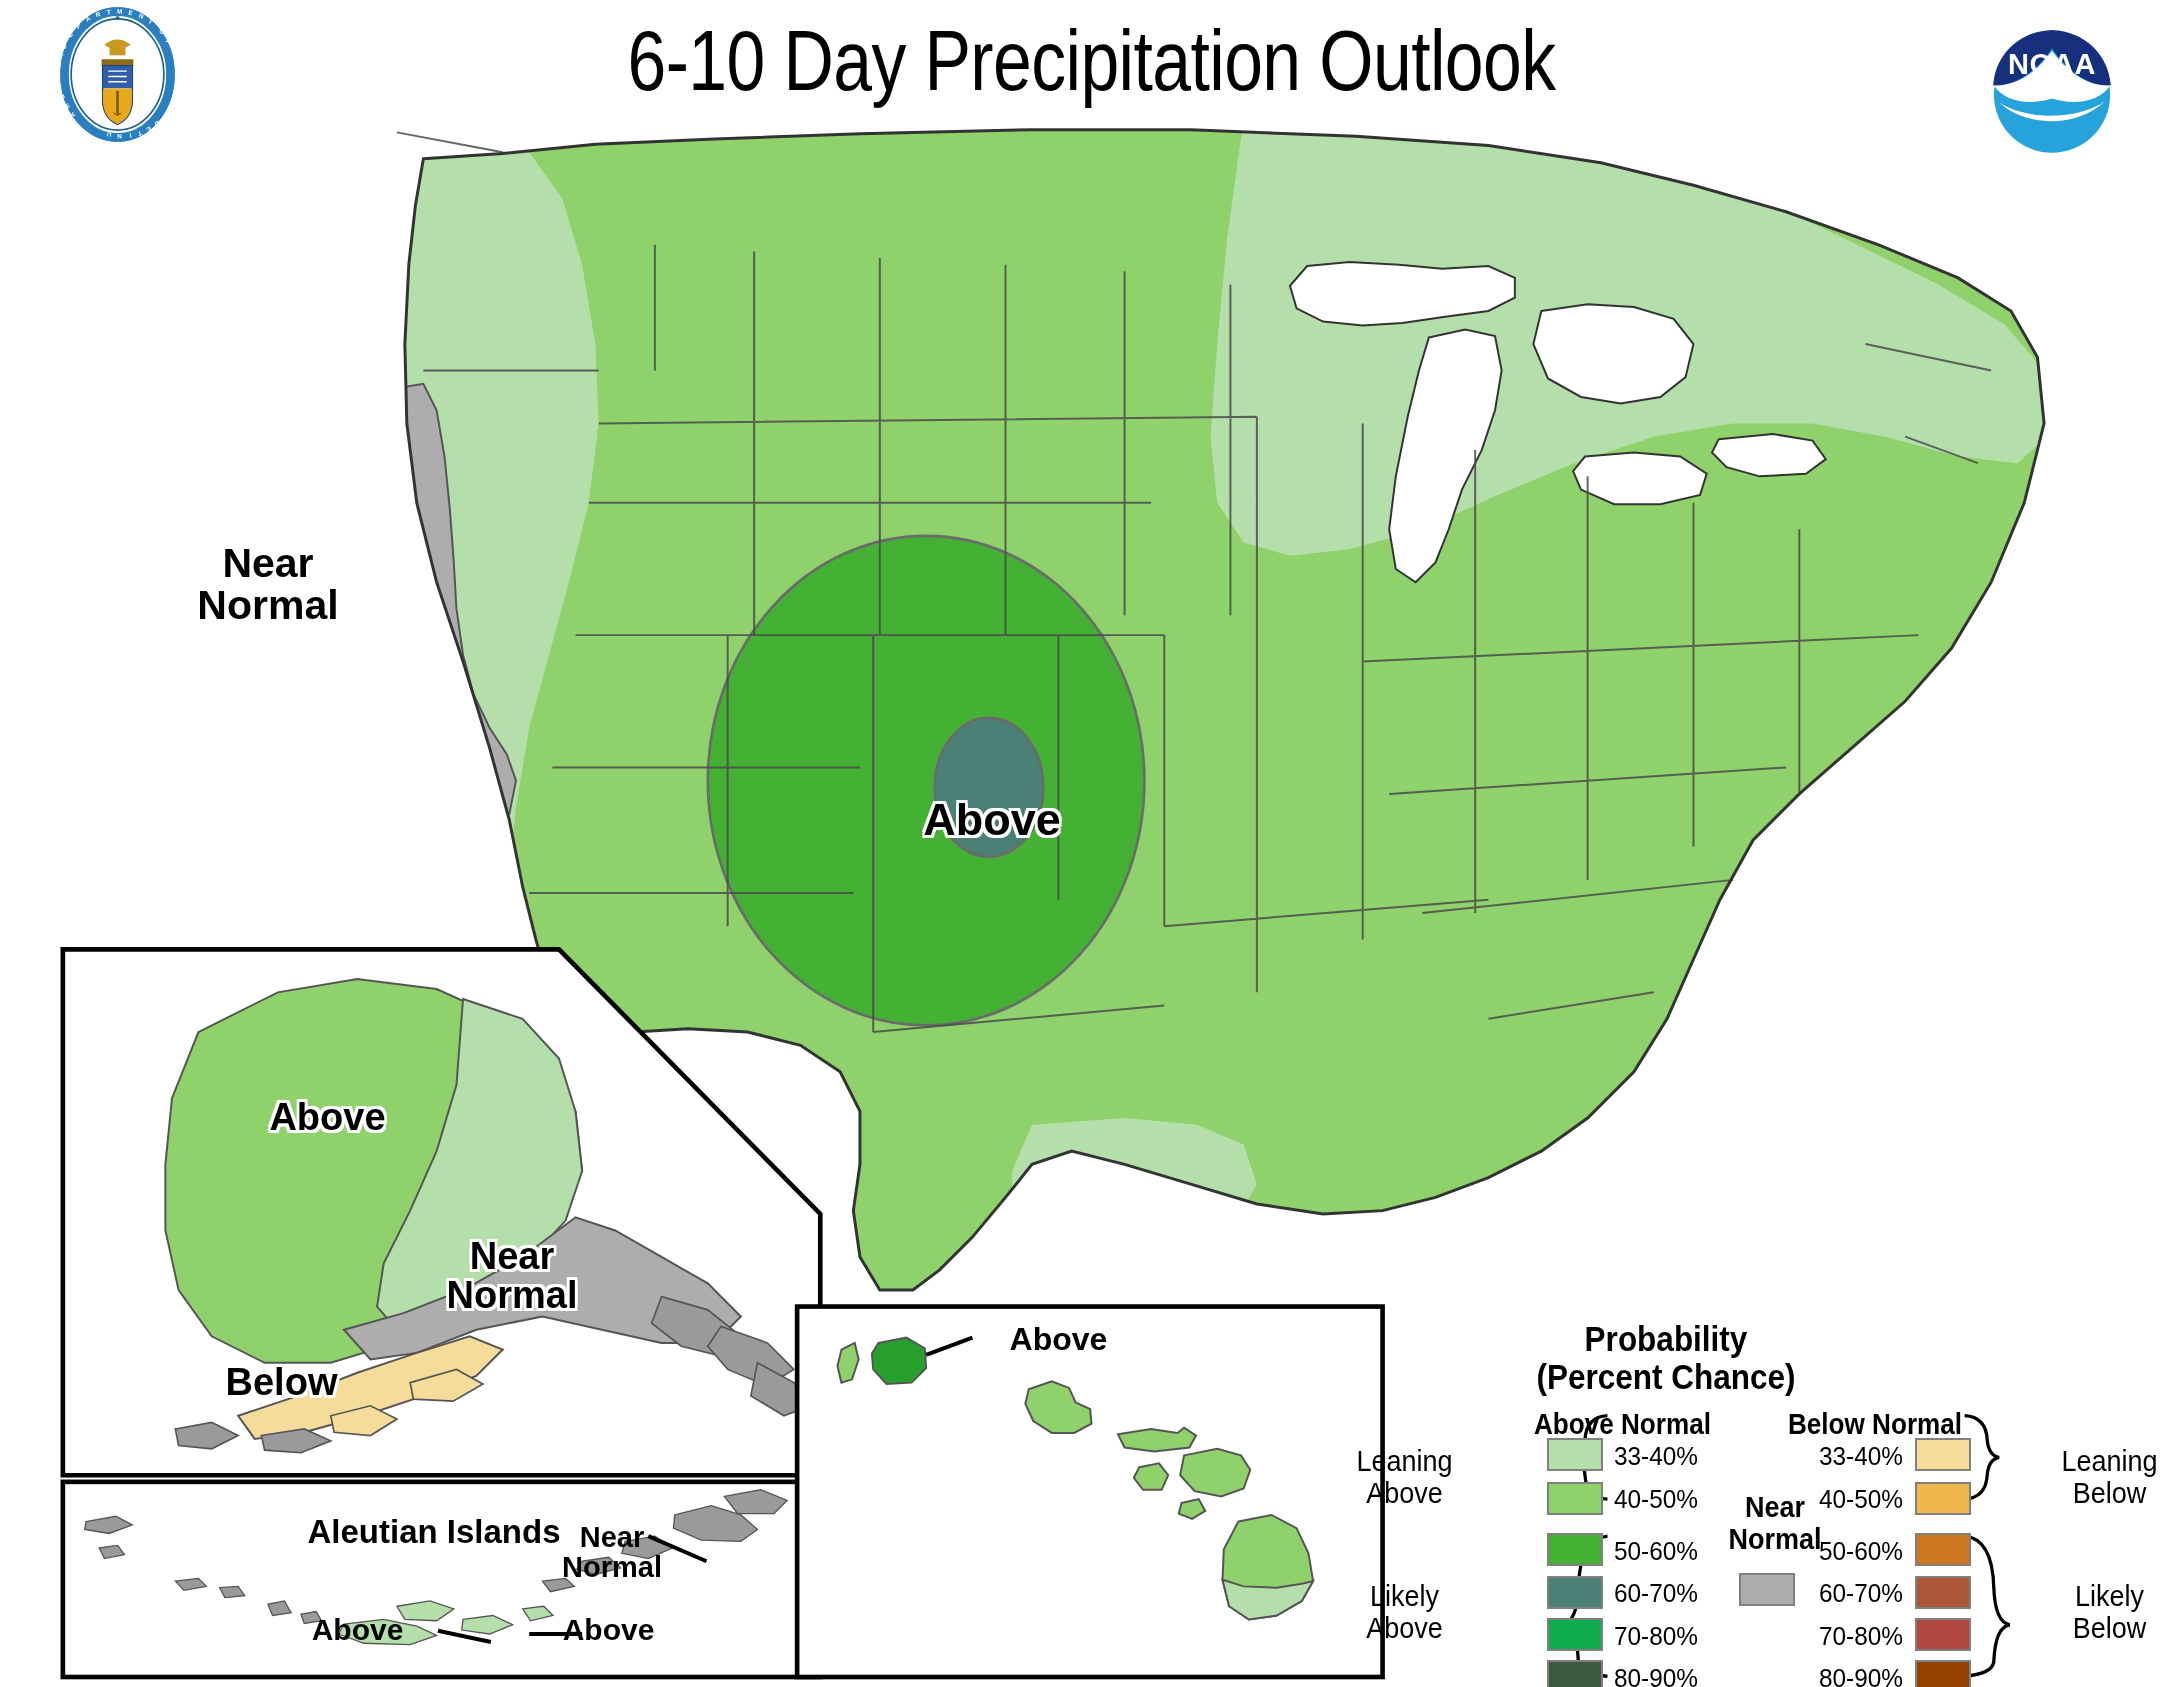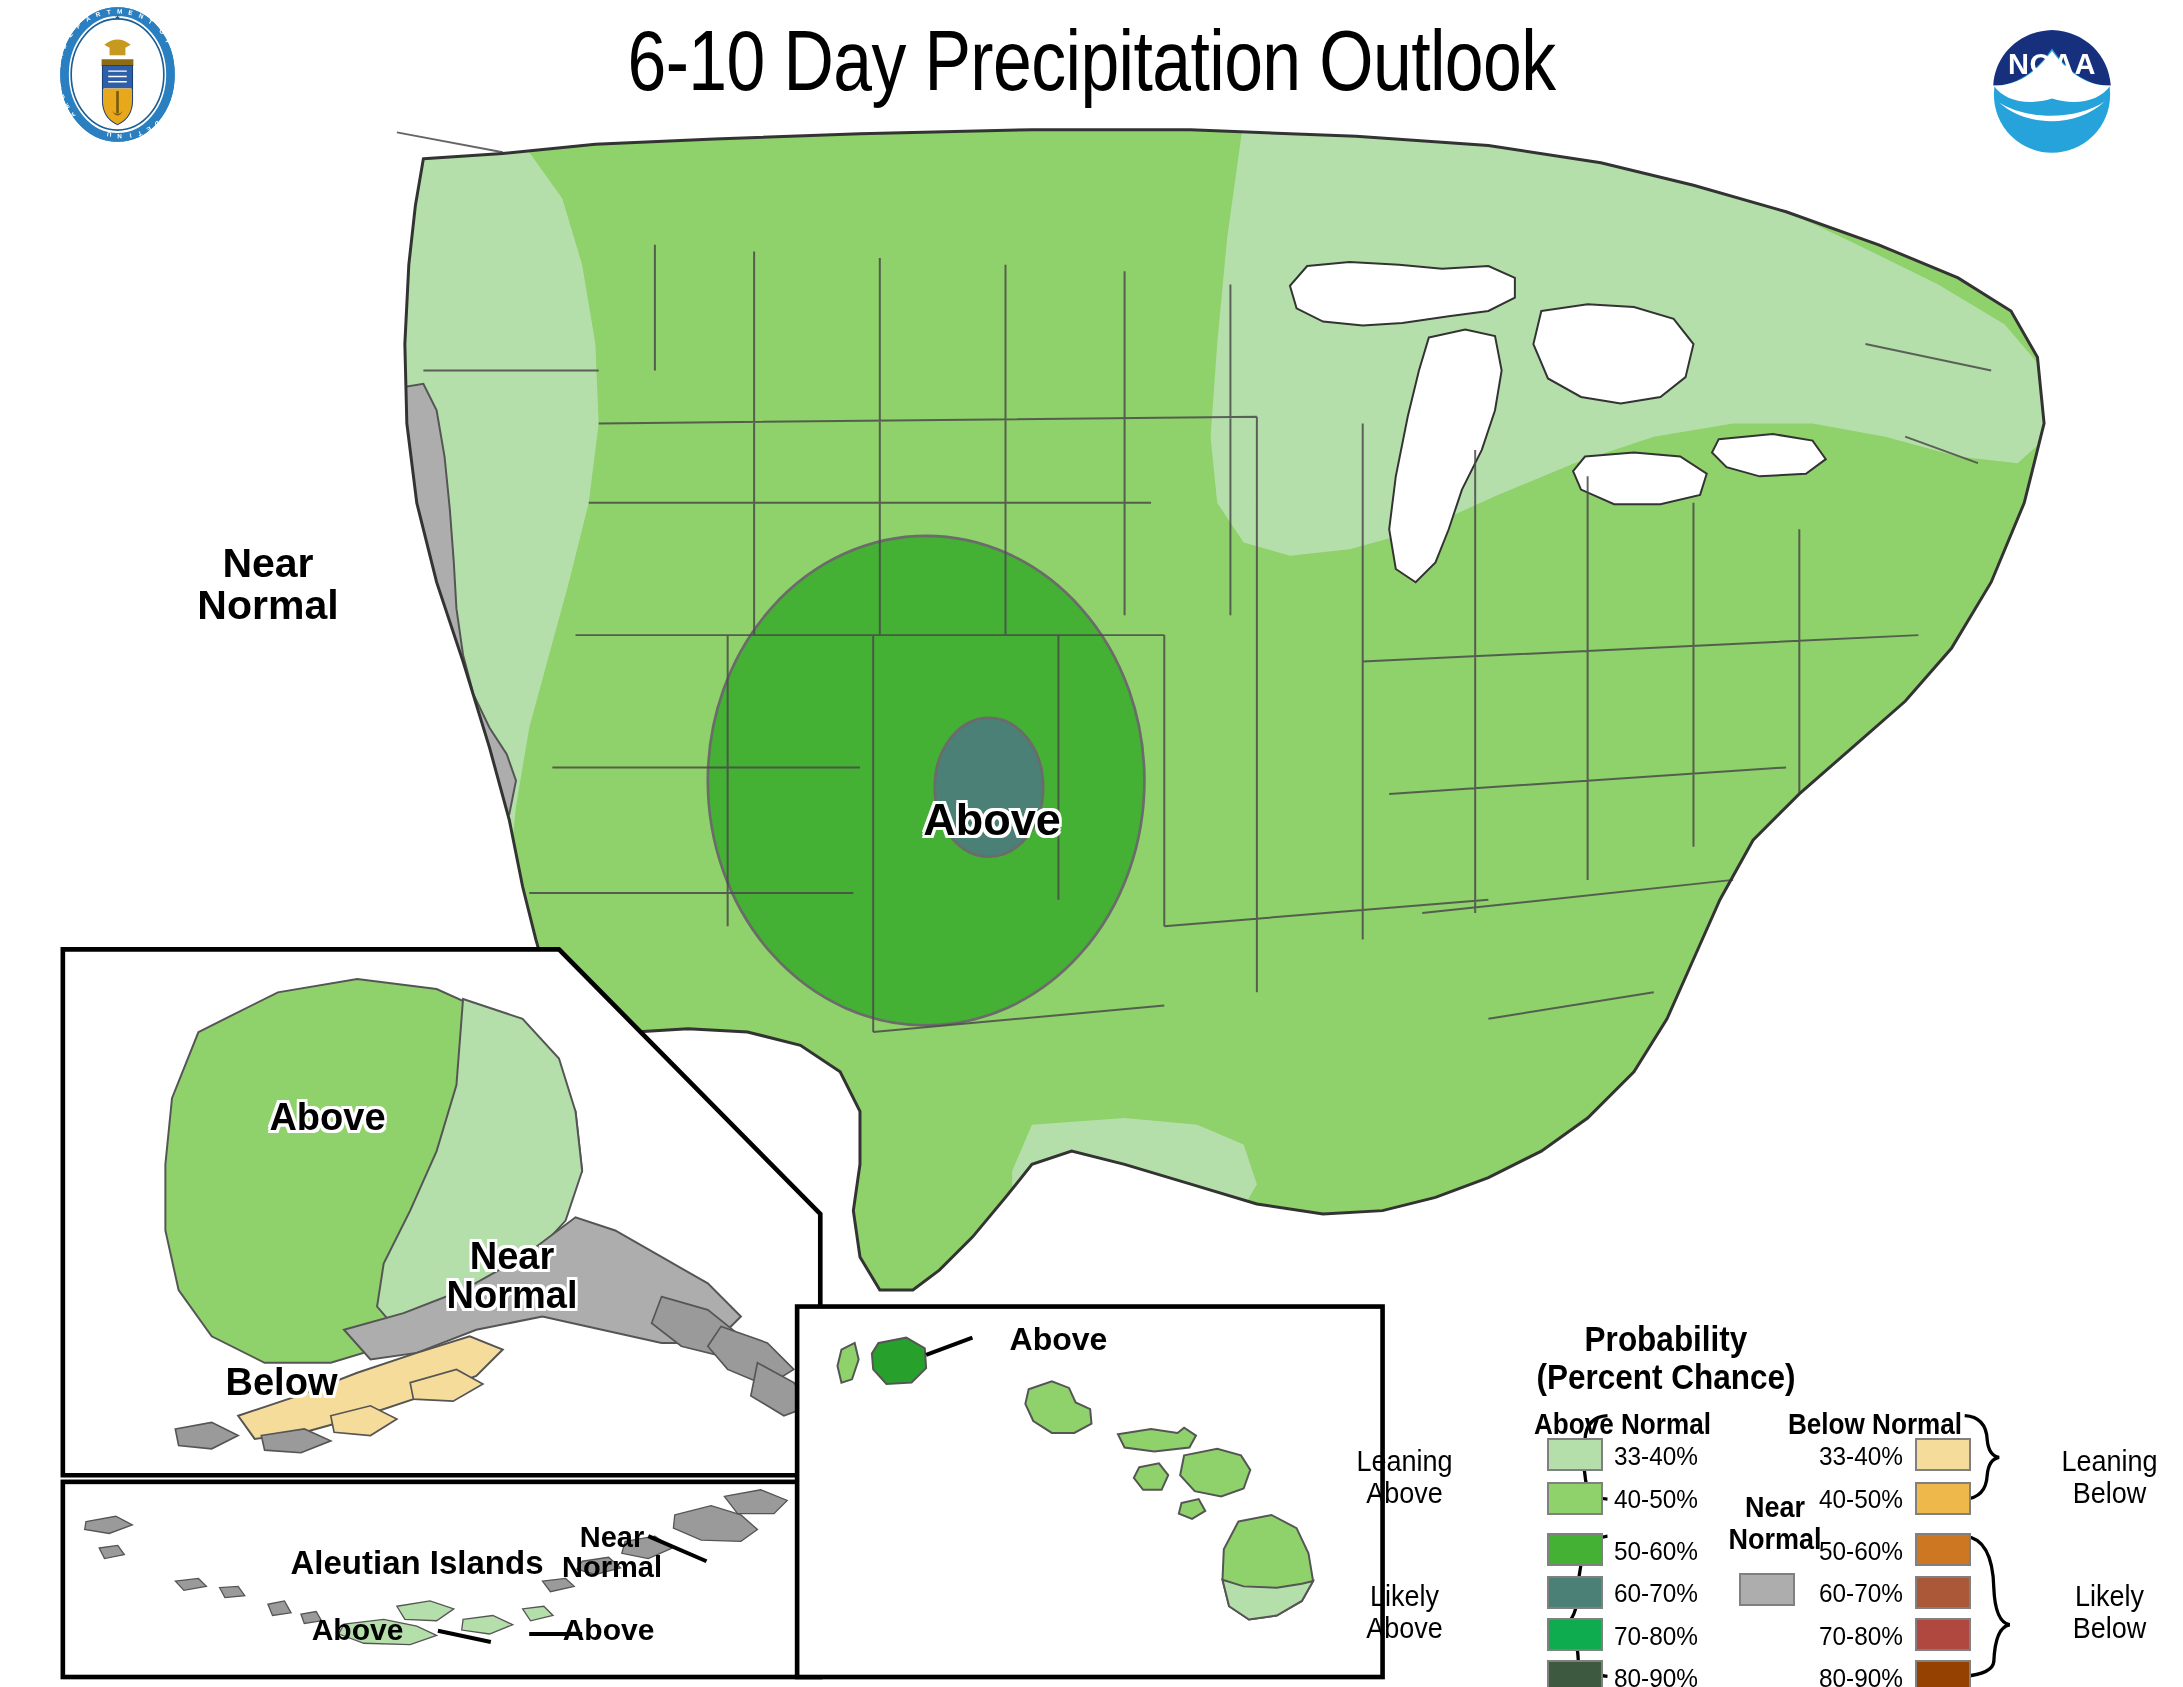--- a/index.html
+++ b/index.html
@@ -36,21 +36,21 @@
       -1.3px -3.3px 0 #fff, 1.3px 3.3px 0 #fff;}
   .ml-plain{position:absolute;font-weight:bold;text-align:center;
     color:#000;line-height:1.04;white-space:nowrap;}
 
   #lbl-near-normal-west{left:159px;top:543px;width:218px;font-size:41px;}
   #lbl-above-main{left:893px;top:797px;width:198px;font-size:45px;}
   #lbl-ak-above{left:235px;top:1098px;width:185px;font-size:38px;}
   #lbl-ak-nearnormal{left:413px;top:1237px;width:198px;font-size:38px;}
   #lbl-ak-below{left:189px;top:1363px;width:185px;font-size:38px;}
 
-  #lbl-aleut-title{left:268px;top:1515px;width:298px;font-size:33px;margin-top:31px;}
+  #lbl-aleut-title{left:285px;top:1515px;width:298px;font-size:33px;}
   #lbl-aleut-nearnormal{left:526px;top:1522px;width:172px;font-size:29px;}
   #lbl-aleut-above-left{left:278px;top:1614px;width:159px;font-size:30px;}
   #lbl-aleut-above-right{left:529px;top:1614px;width:159px;font-size:30px;}
   #lbl-hi-above{left:979px;top:1323px;width:159px;font-size:32px;}
 
   
   #legend{left:1408px;top:1315px;width:761px;height:370px;}
   #legend-title{position:absolute;left:0;top:5.3px;width:516px;text-align:center;
     font-size:35px;font-weight:bold;line-height:1.08;
     font-family:"Liberation Sans Narrow","Liberation Sans",sans-serif;

